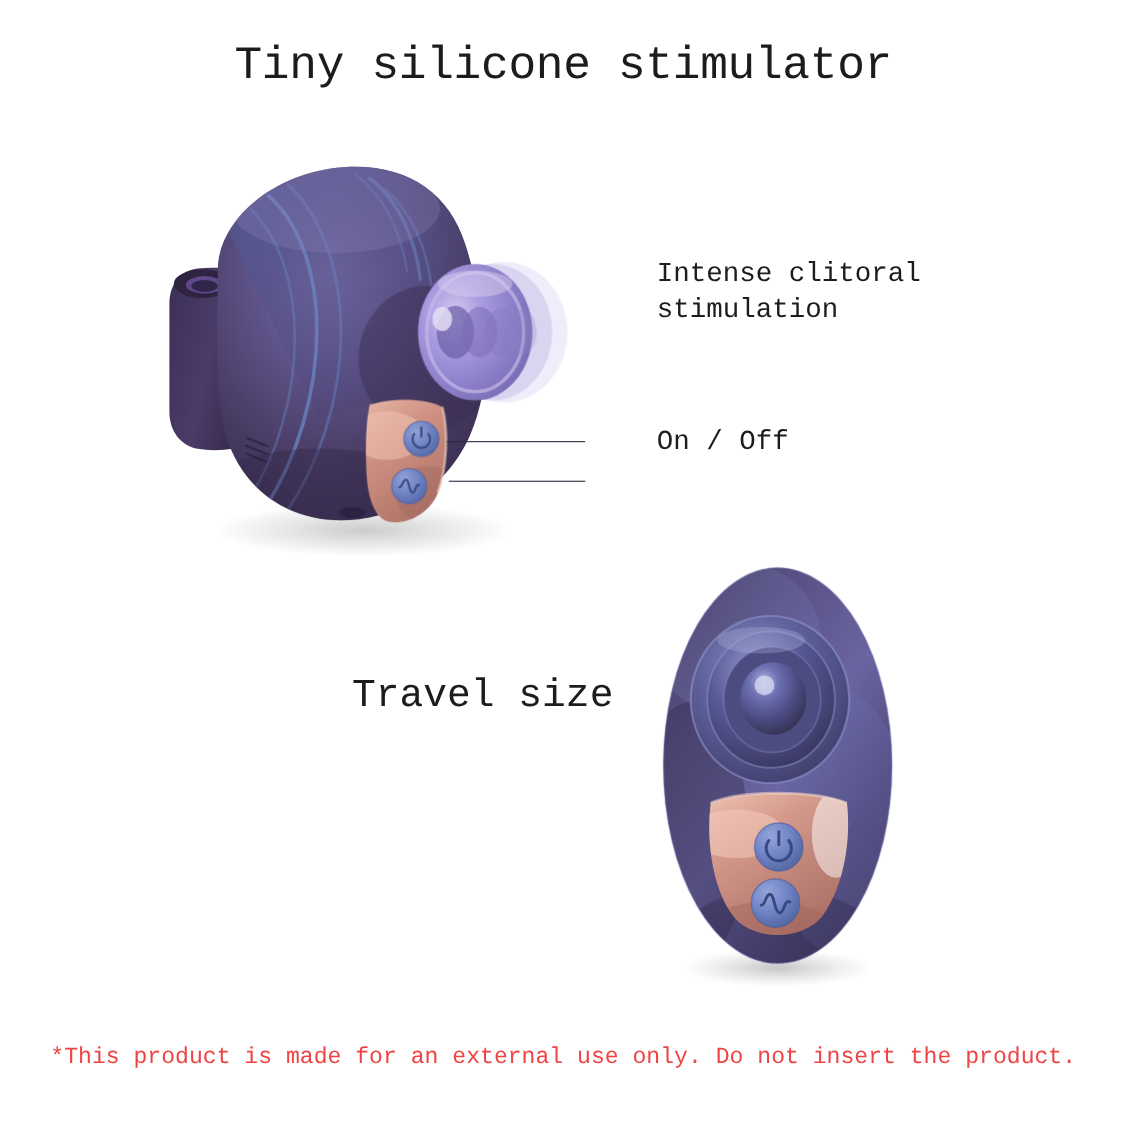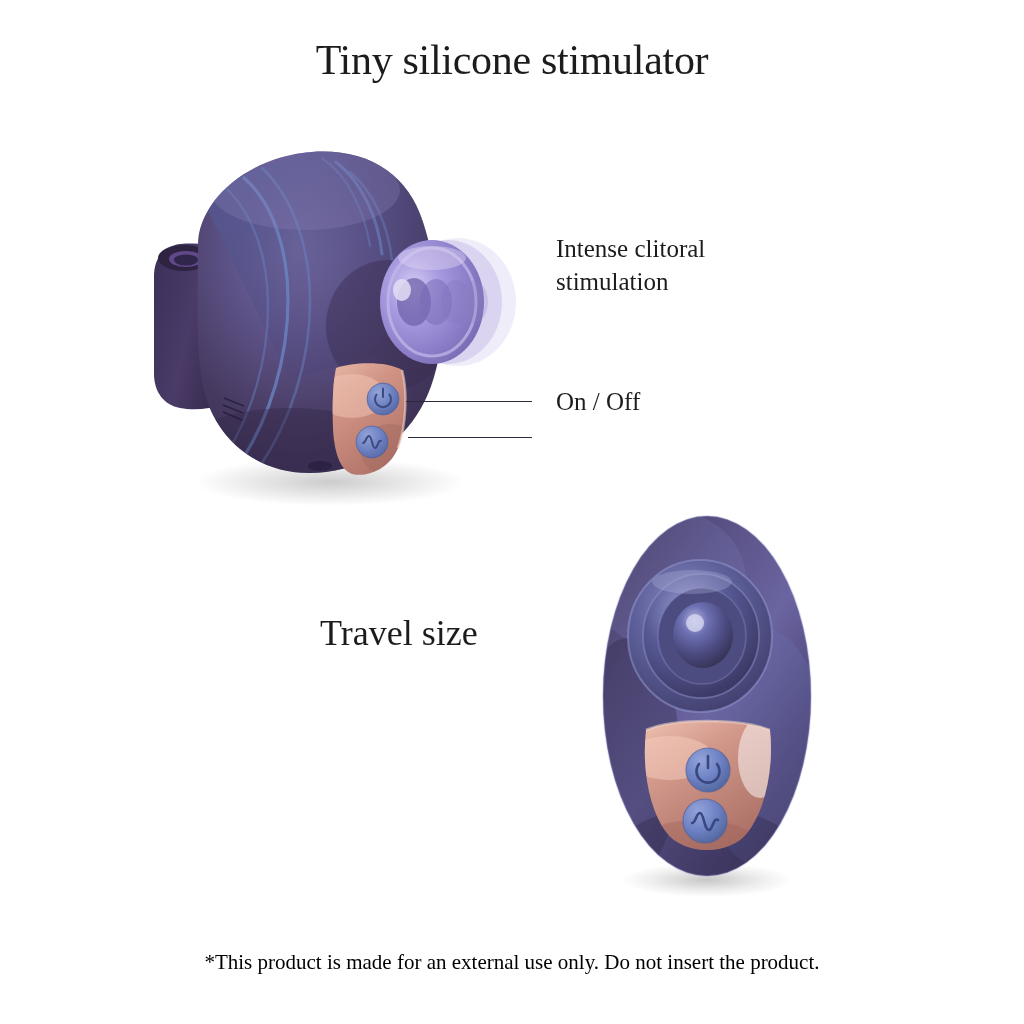--- a/index.html
+++ b/index.html
@@ -7,21 +7,21 @@
     margin: 0;
     padding: 0;
     background: #ffffff;
   }
   #page {
     position: relative;
     width: 1024px;
     height: 983px;
     background: #ffffff;
     overflow: hidden;
-    font-family: Liberation Serif, serif;
+    font-family: Liberation Mono, monospace;
     color: #1a1a1a;
   }
 
   
   .title {
     position: absolute;
     left: 0; right: 0;
     top: 38px;
     text-align: center;
     font-size: 42px;
@@ -39,20 +39,21 @@
     font-weight: 400;
     color: #1c1c1c;
   }
   .callout-text {
     position: absolute;
     font-size: 25px;
     font-weight: 400;
     color: #1c1c1c;
     line-height: 1.32;
     white-space: pre-line;
+    margin-left: 41px;
   }
   #callout-stimulation { left: 556px; top: 232px; }
   #callout-onoff       { left: 556px; top: 385px; }
   #callout-modes       { left: 556px; top: 419px; }
 
   .travel-heading {
     position: absolute;
     left: 320px;
     top: 612px;
     font-size: 36px;
@@ -69,21 +70,21 @@
     line-height: 1.33;
     color: #1c1c1c;
     white-space: pre-line;
   }
   .disclaimer {
     position: absolute;
     left: 0; right: 0;
     top: 950px;
     text-align: center;
     font-size: 21px;
-    color: #000000;
+    color: #ef4444;
   }
 
   
   .leader {
     position: absolute;
     height: 0;
     border-top: 1.6px solid #2b2b40;
   }
   #leader-onoff { left: 406px; top: 401px; width: 126px; }
   #leader-modes { left: 408px; top: 437px; width: 124px; }

